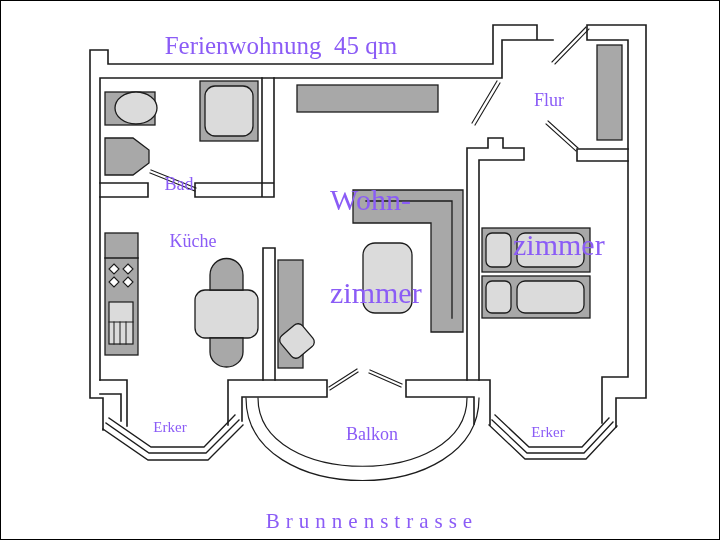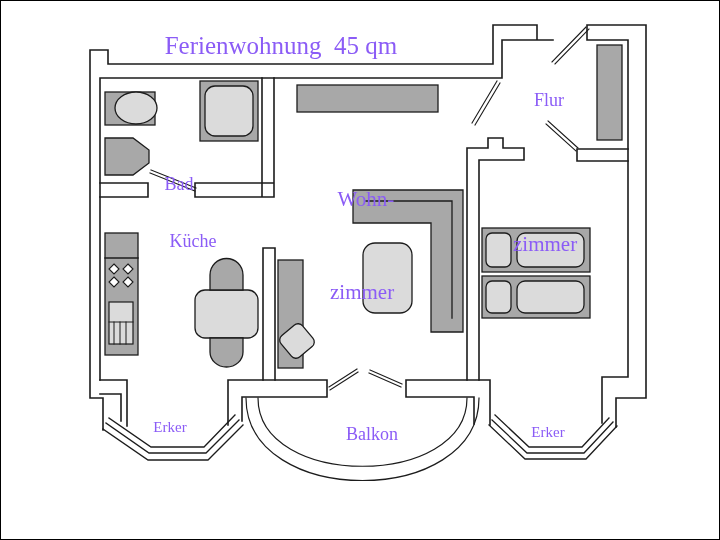--- a/index.html
+++ b/index.html
@@ -6,21 +6,21 @@
   #stage{
     position:relative;width:720px;height:540px;background:#ffffff;
     outline:1px solid #000;outline-offset:-1px;overflow:hidden;
     font-family:"Liberation Serif","DejaVu Serif",serif;color:#8b5cf6;text-decoration:underline;
   }
   #plan-svg{position:absolute;left:0;top:0;width:720px;height:540px;}
   .lbl{position:absolute;white-space:pre;}
   .ctr{transform:translateX(-50%);}
   .lbl-title{font-size:25px;line-height:28px;}
   .lbl-room{font-size:18px;line-height:24px;}
-  .lbl-block{font-size:21px;line-height:31px;text-align:right;}
+  .lbl-block{font-size:30px;line-height:31px;}
   .lbl-erker{font-size:15px;line-height:18px;}
   .lbl-street{font-size:21px;line-height:23px;letter-spacing:6px;}
 </style>
 </head>
 <body>
 
 <div id="stage">
 
   <svg id="plan-svg" viewBox="0 0 720 540" fill="none" stroke-linecap="square">
 
@@ -119,13 +119,14 @@
   </div>
 
   <div class="lbl lbl-room ctr" style="left:549px;top:88px;">Flur</div>
 
   <div class="lbl lbl-room ctr" style="left:362px;top:422px;margin-left:10px;">Balkon</div>
 
   <div class="lbl lbl-erker ctr" style="left:170px;top:418px;">Erker</div>
 
   <div class="lbl lbl-erker ctr" style="left:548px;top:423px;">Erker</div>
 
+  <div class="lbl lbl-street ctr" style="left:372px;top:510px;">Brunnenstrasse</div>
 </div>
 
 </body></html>

